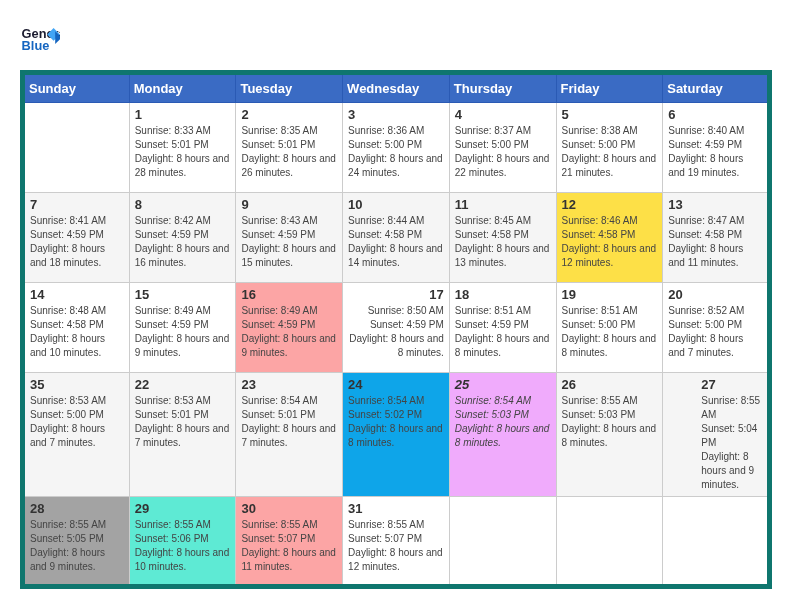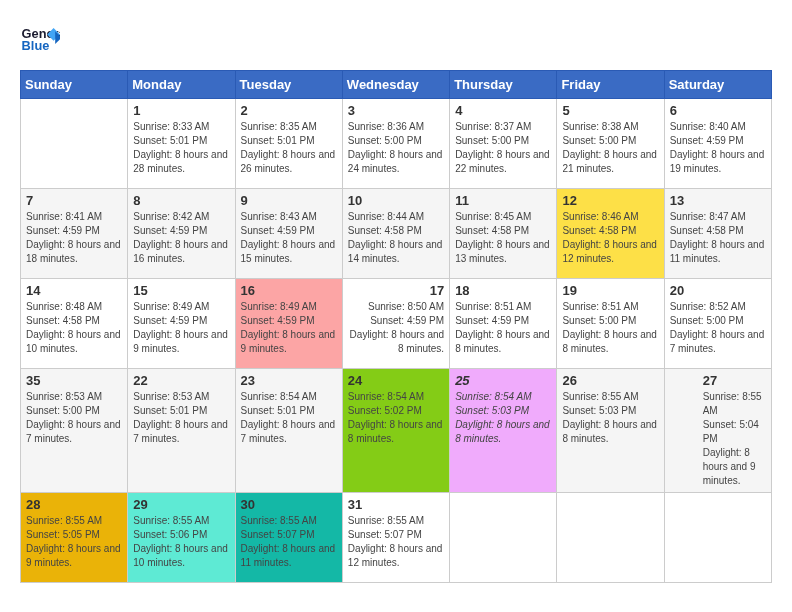--- a/index.html
+++ b/index.html
@@ -33,21 +33,21 @@
       font-weight: bold;
       color: #333;
     }
     .location-title {
       font-size: 16px;
       color: #555;
     }
     .calendar {
       width: 100%;
       border-collapse: collapse;
-      border: 1px solid #0f766e;
+      border: 5px solid #0f766e;
     }
     .calendar th {
       background: #3a6bc4;
       color: #fff;
       padding: 6px 4px;
       font-size: 13px;
       text-align: left;
       border: 1px solid #2a5ab4;
       width: calc(100% / 7);
     }
@@ -207,47 +207,47 @@
           <div class="day-info">Sunrise: 8:53 AM<br>Sunset: 5:00 PM<br>Daylight: 8 hours and 7 minutes.</div>
         </td>
         <td style="background: rgb(245, 245, 245);">
           <div class="day-num">22</div>
           <div class="day-info">Sunrise: 8:53 AM<br>Sunset: 5:01 PM<br>Daylight: 8 hours and 7 minutes.</div>
         </td>
         <td style="background: rgb(245, 245, 245);">
           <div class="day-num">23</div>
           <div class="day-info">Sunrise: 8:54 AM<br>Sunset: 5:01 PM<br>Daylight: 8 hours and 7 minutes.</div>
         </td>
-        <td style="background: #84cc16;">
+        <td style="background: #0ea5e9;">
           <div class="day-num">24</div>
           <div class="day-info">Sunrise: 8:54 AM<br>Sunset: 5:02 PM<br>Daylight: 8 hours and 8 minutes.</div>
         </td>
         <td style="background: #f0abfc; font-style: italic;">
           <div class="day-num">25</div>
           <div class="day-info">Sunrise: 8:54 AM<br>Sunset: 5:03 PM<br>Daylight: 8 hours and 8 minutes.</div>
         </td>
         <td style="background: rgb(245, 245, 245);">
           <div class="day-num">26</div>
           <div class="day-info">Sunrise: 8:55 AM<br>Sunset: 5:03 PM<br>Daylight: 8 hours and 8 minutes.</div>
         </td>
         <td style="background: rgb(245, 245, 245); padding-left: 38px;">
           <div class="day-num">27</div>
           <div class="day-info">Sunrise: 8:55 AM<br>Sunset: 5:04 PM<br>Daylight: 8 hours and 9 minutes.</div>
         </td>
       </tr>
       <tr>
-        <td style="background: #eab308; margin-top: 39px;">
+        <td style="background: #a3a3a3; margin-top: 39px;">
           <div class="day-num">28</div>
           <div class="day-info">Sunrise: 8:55 AM<br>Sunset: 5:05 PM<br>Daylight: 8 hours and 9 minutes.</div>
         </td>
         <td style="background: #5eead4;">
           <div class="day-num">29</div>
           <div class="day-info">Sunrise: 8:55 AM<br>Sunset: 5:06 PM<br>Daylight: 8 hours and 10 minutes.</div>
         </td>
-        <td style="background: #14b8a6;">
+        <td style="background: #fca5a5;">
           <div class="day-num">30</div>
           <div class="day-info">Sunrise: 8:55 AM<br>Sunset: 5:07 PM<br>Daylight: 8 hours and 11 minutes.</div>
         </td>
         <td style="background: rgb(255, 255, 255);">
           <div class="day-num">31</div>
           <div class="day-info">Sunrise: 8:55 AM<br>Sunset: 5:07 PM<br>Daylight: 8 hours and 12 minutes.</div>
         </td>
         <td class="empty-cell"></td>
         <td class="empty-cell"></td>
         <td class="empty-cell"></td>

